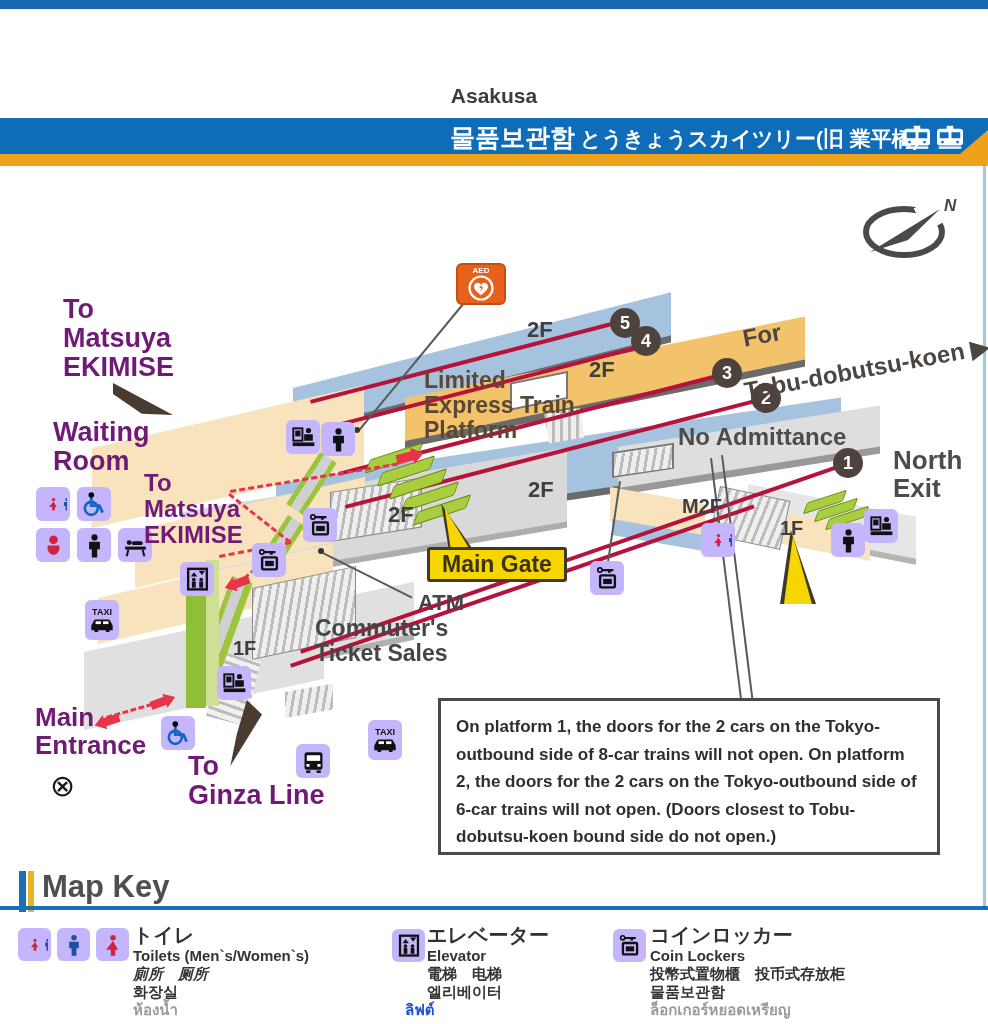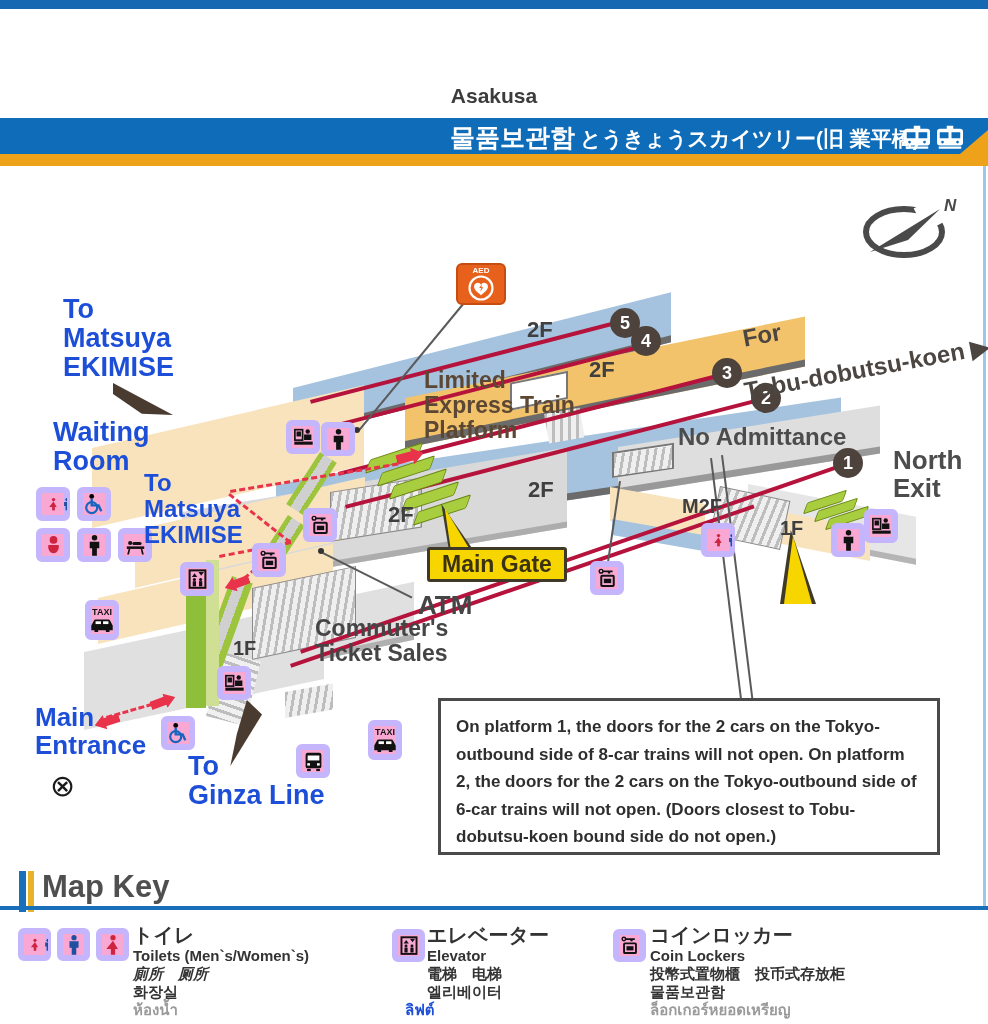--- a/index.html
+++ b/index.html
@@ -1,26 +1,26 @@
 <!DOCTYPE html>
 <html><head>
 <meta charset="utf-8">
 <style>
   html,body{margin:0;padding:0;background:#fff;font-family:"Liberation Sans",sans-serif;}
   #stage{position:relative;width:988px;height:1024px;overflow:hidden;background:#fff;}
   .abs{position:absolute;}
   .sh{position:absolute;transform-origin:0 0;box-sizing:border-box;}
-  .lbl{position:absolute;font-weight:bold;color:#1d4ed8;white-space:pre-line;line-height:1.08;}
+  .lbl{position:absolute;font-weight:bold;color:#701a75;white-space:pre-line;line-height:1.08;}
   .track{position:absolute;height:4px;background:#b5123c;transform-origin:0 0;}
   .lead{position:absolute;height:2px;background:#5a5a5a;transform-origin:0 0;}
   .dash{position:absolute;height:0;border-top:3px dashed #e8334a;transform-origin:0 0;}
   .dot{position:absolute;width:6px;height:6px;border-radius:50%;background:#333;}
   .circ{position:absolute;width:30px;height:30px;border-radius:50%;background:#4e423c;color:#fff;
         font-weight:bold;font-size:18px;display:flex;align-items:center;justify-content:center;}
-  .ic{position:absolute;width:34px;height:34px;background:#f9a8d4;border:6px solid #c4b5fd;border-radius:6px;
+  .ic{position:absolute;width:34px;height:34px;background:#c4b5fd;border:4px solid #c4b5fd;border-radius:6px;
       display:flex;align-items:center;justify-content:center;box-sizing:border-box;flex-direction:column;}
   .stairs{position:absolute;background:repeating-linear-gradient(100deg,#bdbdbd 0 3px,#efefef 3px 8px);transform-origin:0 0;}
   .esc{position:absolute;background:linear-gradient(90deg,#9cc43c 0 5px,#d0d0d0 5px 15px,#9cc43c 15px 20px);transform-origin:0 0;}
   .gate{position:absolute;width:54px;height:10px;background:#a8cd3f;border:1px solid #67850f;border-radius:2px;
         transform:rotate(-18deg) skewX(-38deg);}
   .gate.n{width:40px;height:8px;}
   .callout{position:absolute;background:#f7d600;border:3px solid #3f3a28;border-radius:3px;color:#3a3212;
            font-weight:bold;font-size:23px;padding:1px 12px;white-space:nowrap;}
   .arrowr{position:absolute;background:#e8334a;clip-path:polygon(0 22%,58% 22%,58% 0,100% 50%,58% 100%,58% 78%,0 78%);}
   .wedge{position:absolute;background:#4a3b30;}
@@ -334,21 +334,21 @@
   <div class="lbl" style="left:678px;top:424px;font-size:24px;color:#4c4c4c;">No Admittance</div>
   <div class="lbl" style="left:893px;top:446px;font-size:26px;color:#4c4c4c;">North
 Exit</div>
   <div class="lbl" style="left:682px;top:496px;font-size:20px;color:#3f3f3f;">M2F</div>
   <div class="lbl" style="left:780px;top:518px;font-size:20px;color:#3f3f3f;">1F</div>
   <div class="lbl" style="left:527px;top:318px;font-size:22px;color:#3f3f3f;">2F</div>
   <div class="lbl" style="left:589px;top:358px;font-size:22px;color:#3f3f3f;">2F</div>
   <div class="lbl" style="left:388px;top:503px;font-size:22px;color:#3f3f3f;">2F</div>
   <div class="lbl" style="left:528px;top:478px;font-size:22px;color:#3f3f3f;">2F</div>
   <div class="lbl" style="left:233px;top:638px;font-size:20px;color:#3f3f3f;">1F</div>
-  <div class="lbl" style="left:418px;top:591px;font-size:26px;color:#454545;">ATM</div>
+  <div class="lbl" style="left:418px;top:591px;font-size:22px;color:#454545;">ATM</div>
   <div class="lbl" style="left:315px;top:616px;font-size:23px;color:#454545;">Commuter's
 Ticket Sales</div>
   <div class="lbl" style="left:35px;top:703px;font-size:26px;">Main
 Entrance</div>
   <div class="lbl" style="left:188px;top:752px;font-size:27px;">To
 Ginza Line</div>
   <div class="lbl" style="left:50px;top:770px;font-size:30px;color:#1a1a1a;font-weight:normal;">⊗</div>
 
   <div class="abs" style="left:438px;top:698px;width:502px;height:157px;box-sizing:border-box;background:#fff;border:3px solid #4a4a4a;padding:12px 15px;font-size:17px;font-weight:600;color:#2e2e2e;line-height:1.62;">On platform 1, the doors for the 2 cars on the Tokyo-outbound side of 8-car trains will not open. On platform 2, the doors for the 2 cars on the Tokyo-outbound side of 6-car trains will not open. (Doors closest to Tobu-dobutsu-koen bound side do not open.)</div>
 

